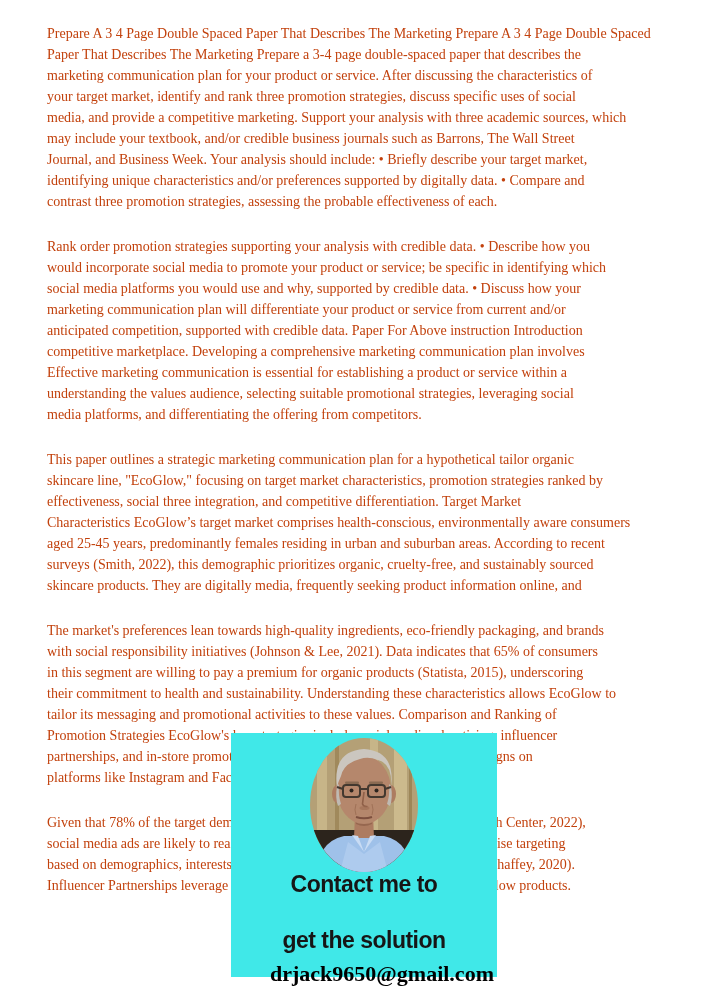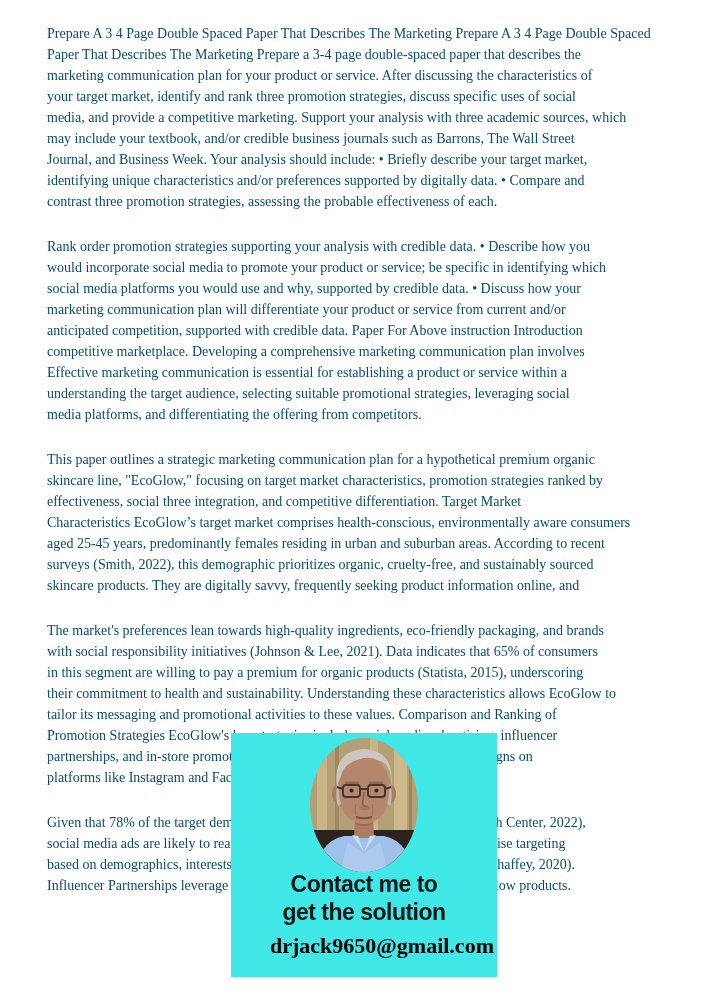--- a/index.html
+++ b/index.html
@@ -11,21 +11,21 @@
     overflow: hidden;
     font-family: "Liberation Serif", serif;
   }
   .doc {
     position: absolute;
     left: 47px;
     top: 23px;
     width: 632px;
     font-size: 14px;
     line-height: 21px;
-    color: #0c4a6e;
+    color: #c2410c;
   }
   .para { margin: 0 0 24px 0; }
   .tline { white-space: nowrap; }
 
   .overlay {
     position: absolute;
     left: 231px;
     top: 733px;
     width: 266px;
     height: 244px;
@@ -41,20 +41,21 @@
     overflow: hidden;
   }
   .portrait svg { display: block; width: 100%; height: 100%; }
   .contact-heading {
     font-family: "Liberation Sans", sans-serif;
     font-weight: bold;
     font-size: 23px;
     line-height: 28px;
     letter-spacing: -0.5px;
     color: #161616;
+    margin-top: 28px;
   }
   .contact-heading.first { margin-top: -2px; }
   .contact-email {
     font-family: "Liberation Serif", serif;
     font-weight: bold;
     font-size: 22px;
     line-height: 26px;
     color: #000000;
     margin-top: 7px;
     margin-left: 36px;
@@ -78,31 +79,31 @@
         <div class="tline">contrast three promotion strategies, assessing the probable effectiveness of each.</div>
       </div>
       <div class="para">
         <div class="tline">Rank order promotion strategies supporting your analysis with credible data. • Describe how you</div>
         <div class="tline">would incorporate social media to promote your product or service; be specific in identifying which</div>
         <div class="tline">social media platforms you would use and why, supported by credible data. • Discuss how your</div>
         <div class="tline">marketing communication plan will differentiate your product or service from current and/or</div>
         <div class="tline">anticipated competition, supported with credible data. Paper For Above instruction Introduction</div>
         <div class="tline">competitive marketplace. Developing a comprehensive marketing communication plan involves</div>
         <div class="tline">Effective marketing communication is essential for establishing a product or service within a</div>
-        <div class="tline">understanding the target audience, selecting suitable promotional strategies, leveraging social</div>
+        <div class="tline">understanding the values audience, selecting suitable promotional strategies, leveraging social</div>
         <div class="tline">media platforms, and differentiating the offering from competitors.</div>
       </div>
       <div class="para">
-        <div class="tline">This paper outlines a strategic marketing communication plan for a hypothetical premium organic</div>
+        <div class="tline">This paper outlines a strategic marketing communication plan for a hypothetical tailor organic</div>
         <div class="tline">skincare line, "EcoGlow," focusing on target market characteristics, promotion strategies ranked by</div>
         <div class="tline">effectiveness, social three integration, and competitive differentiation. Target Market</div>
         <div class="tline">Characteristics EcoGlow’s target market comprises health-conscious, environmentally aware consumers</div>
         <div class="tline">aged 25-45 years, predominantly females residing in urban and suburban areas. According to recent</div>
         <div class="tline">surveys (Smith, 2022), this demographic prioritizes organic, cruelty-free, and sustainably sourced</div>
-        <div class="tline">skincare products. They are digitally savvy, frequently seeking product information online, and</div>
+        <div class="tline">skincare products. They are digitally media, frequently seeking product information online, and</div>
       </div>
       <div class="para">
         <div class="tline">The market's preferences lean towards high-quality ingredients, eco-friendly packaging, and brands</div>
         <div class="tline">with social responsibility initiatives (Johnson &amp; Lee, 2021). Data indicates that 65% of consumers</div>
         <div class="tline">in this segment are willing to pay a premium for organic products (Statista, 2015), underscoring</div>
         <div class="tline">their commitment to health and sustainability. Understanding these characteristics allows EcoGlow to</div>
         <div class="tline">tailor its messaging and promotional activities to these values. Comparison and Ranking of</div>
         <div class="tline">Promotion Strategies EcoGlow's key strategies include social media advertising, influencer</div>
         <div class="tline">partnerships, and in-store promotions. Social media ads involve targeted campaigns on</div>
         <div class="tline">platforms like Instagram and Facebook.</div>

